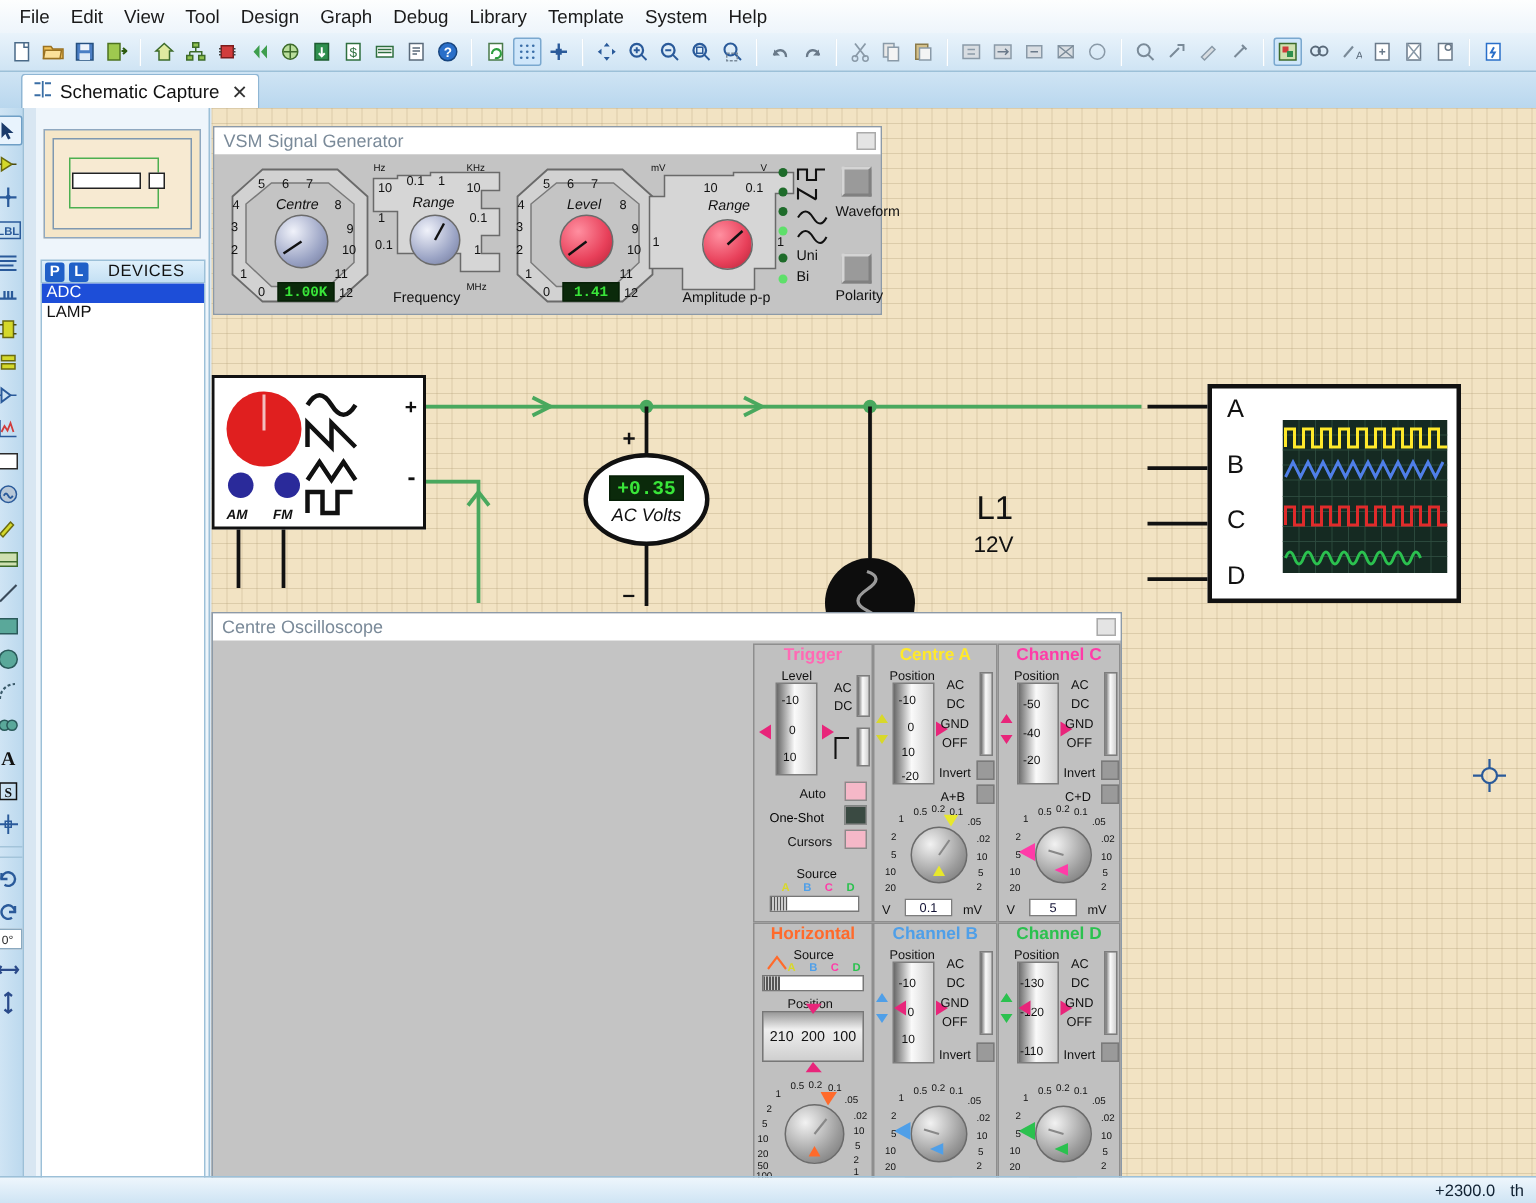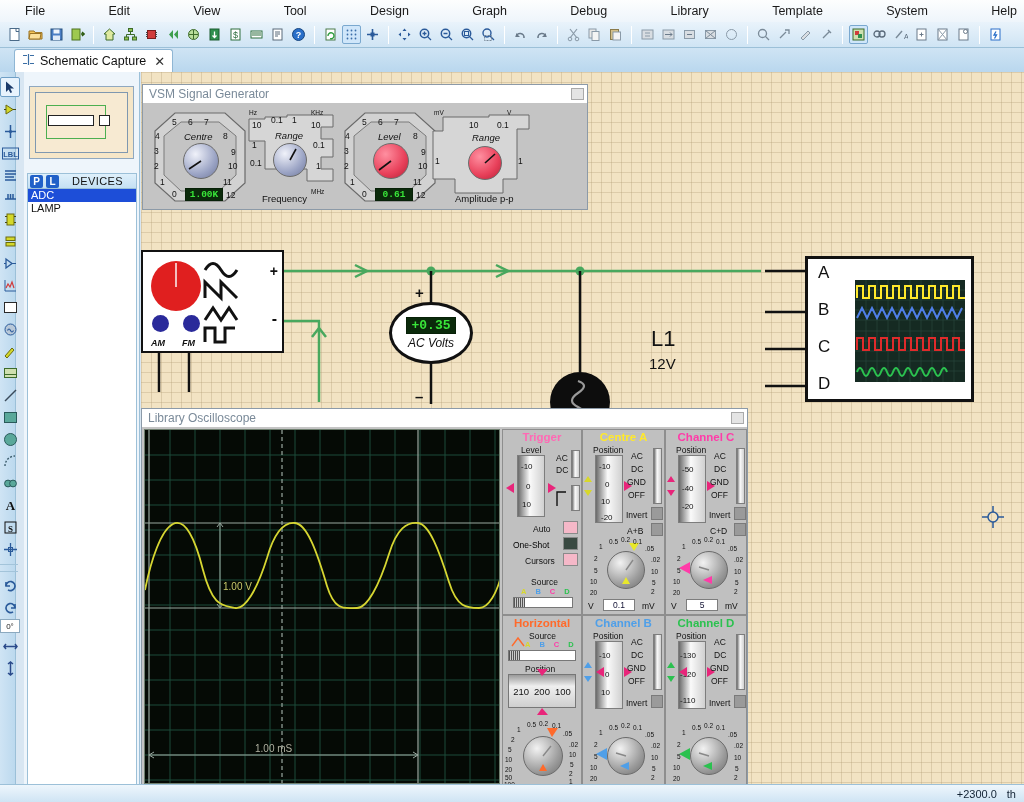--- a/index.html
+++ b/index.html
@@ -9,21 +9,21 @@
     font-family:"Liberation Sans", sans-serif;
     font-size:12px;
     background:#d8e6f2;
     position:relative;
     -webkit-font-smoothing:antialiased;
   }
   
   #menubar{
     position:absolute; left:0; top:0; width:1024px; height:22px;
     background:linear-gradient(#fdfefe,#eef5fb);
-    display:flex; align-items:center; padding-left:18px;justify-content:space-between;
+    display:flex; align-items:center; padding-left:6px;
   }
   #menubar .mi{ padding:2px 7px; font-size:12.5px; color:#1a1a1a; cursor:default; }
   
   #toolbar{
     position:absolute; left:0; top:22px; width:1024px; height:26px;
     background:linear-gradient(#e9f3fb,#cfe4f4);
     border-bottom:1px solid #9cc0d8;
     display:flex; align-items:center; padding-left:4px;
   }
   .tb-grp{ display:flex; align-items:center; }
@@ -45,21 +45,21 @@
     border-radius:3px 3px 0 0;
     display:flex; align-items:center; padding:0 7px; gap:5px;text-align:center;
   }
   #tab-schematic .tlabel{ font-size:12.5px; color:#111; }
   #tab-schematic .tclose{ font-size:13px; color:#333; margin-left:3px; }
   
   #leftrail{
     position:absolute; left:0; top:72px; width:16px; height:712px;
     background:linear-gradient(90deg,#cfe4f4,#bcd9ee);
     border-right:1px solid #9cc0d8;
-    display:flex; flex-direction:column; align-items:flex-start; padding-top:5px;
+    display:flex; flex-direction:column; align-items:flex-end; padding-top:5px;
   }
   .rbtn{ width:20px; height:20px; margin-bottom:2px; display:flex; align-items:center; justify-content:center;
          border:1px solid transparent; border-radius:2px; }
   .rbtn.sel{ background:#e8f3fd; border-color:#6f9fc6; }
   .rsep{ width:18px; height:1px; background:#a3c4da; margin:3px 0; }
   #rot-box{ width:20px; height:14px; background:#fff; border:1px solid #8ba9bf; font-size:8px;
             display:flex; align-items:center; justify-content:center; color:#222; margin-bottom:3px;}
   
   #leftpanel{ position:absolute; left:24px; top:72px; width:116px; height:712px; background:#eef5fb;
               border-right:1px solid #9cc0d8; }
@@ -795,70 +795,68 @@
       <div class="sgnum" style="left:3px;top:37px;">3</div>
       <div class="sgnum" style="left:4px;top:22px;">4</div>
       <div class="sgnum" style="left:21px;top:8px;">5</div>
       <div class="sgnum" style="left:37px;top:8px;">6</div>
       <div class="sgnum" style="left:53px;top:8px;">7</div>
       <div class="sgnum" style="left:72px;top:22px;">8</div>
       <div class="sgnum" style="left:80px;top:38px;">9</div>
       <div class="sgnum" style="left:77px;top:52px;">10</div>
       <div class="sgnum" style="left:72px;top:68px;">11</div>
       <div class="sgnum" style="left:75px;top:81px;">12</div>
-      <div class="lcd" style="position:absolute;left:34px;top:79px;width:38px;height:13px;line-height:12px;">0.61</div>
+      <div class="lcd" style="position:absolute;left:34px;top:79px;width:38px;height:13px;line-height:12px;">1.41</div>
     </div>
 
     <div style="position:absolute;left:288px;top:6px;width:100px;height:96px;">
       <div class="sgnum" style="left:3px;top:0px;font-size:6.5px;">mV</div>
       <div class="sgnum" style="left:76px;top:0px;font-size:6.5px;">V</div>
       <svg width="100" height="96">
         <path d="M2 22 h10 v-14 h46 v-2 h40 v14 h-12 v50 h-14 v14 H24 v-14 H2 Z" fill="#d6d6d6" stroke="#6a6a6a" stroke-width="1"></path>
       </svg>
       <div class="sgnum" style="left:38px;top:11px;">10</div>
       <div class="sgnum" style="left:4px;top:47px;">1</div>
       <div class="sgnum" style="left:66px;top:11px;">0.1</div>
       <div class="sgnum" style="left:87px;top:47px;">1</div>
       <div class="sgital" style="left:41px;top:23px;">Range</div>
       <div class="knob bigdial" style="position:absolute;left:37px;top:37px;width:34px;height:34px;background:radial-gradient(circle at 34% 30%,#ff8fa0,#e8405a 60%,#b42236);"></div>
       <svg width="34" height="34" style="position:absolute;left:37px;top:37px">
           <path d="M17 17 L27 8" stroke="#111" stroke-width="1.6"></path>
         </svg>
       <div class="sgcap" style="left:24px;top:84px;">Amplitude p-p</div>
     </div>
 
+    <div style="position:absolute;left:374px;top:4px;width:70px;height:100px;">
+      <div class="led" style="left:2px;top:5px;background:#1e6b2a;"></div>
+      <div class="led" style="left:2px;top:18px;background:#1e6b2a;"></div>
+      <div class="led" style="left:2px;top:31px;background:#1e6b2a;"></div>
+      <div class="led" style="left:2px;top:44px;background:#5ee06a;"></div>
+      <svg width="22" height="56" style="position:absolute;left:13px;top:2px">
+        <path d="M2 11 V4 H8 V11 H14 V4 H20" stroke="#111" fill="none" stroke-width="1.4"></path>
+        <path d="M2 24 L2 17 L14 24 M14 24 L14 17" stroke="#111" fill="none" stroke-width="1.4"></path>
+        <path d="M2 36 q5 -8 10 0 q5 8 9 0" stroke="#111" fill="none" stroke-width="1.4"></path>
+        <path d="M2 49 q5 -8 10 0 q5 8 9 0" stroke="#111" fill="none" stroke-width="1.4"></path>
+      </svg>
+      <div class="sgcap" style="left:40px;top:29px;">Waveform</div>
+      <div class="sqbtn" style="left:44px;top:4px;"></div>
+      <div class="led" style="left:2px;top:62px;background:#1e6b2a;"></div>
+      <div class="led" style="left:2px;top:76px;background:#5ee06a;"></div>
+      <div class="sgcap" style="left:14px;top:58px;">Uni</div>
+      <div class="sgcap" style="left:14px;top:72px;">Bi</div>
+      <div class="sqbtn" style="left:44px;top:62px;"></div>
+      <div class="sgcap" style="left:40px;top:85px;">Polarity</div>
+    </div>
   </div>
 </div>
 
 <div id="oscwin">
-  <div class="wtitle">Library Oscilloscope</div>
+  <div class="wtitle">Centre Oscilloscope</div>
   <div class="wbtn"></div>
 
-  <div id="screen">
-    <svg width="356" height="355">
-      <g stroke="#1d4a3a" stroke-width="1">
-        <path d="M25 0V355M50 0V355M75 0V355M100 0V355M125 0V355M150 0V355M175 0V355M200 0V355M225 0V355M250 0V355M275 0V355M300 0V355M325 0V355M350 0V355"></path>
-        <path d="M0 25H356M0 50H356M0 75H356M0 100H356M0 125H356M0 150H356M0 175H356M0 200H356M0 225H356M0 250H356M0 275H356M0 300H356M0 325H356M0 350H356"></path>
-      </g>
-
-      <path d="M4 0V355" stroke="#9aa8a0" stroke-width="1.2"></path>
-      <path d="M137 0V355" stroke="#9aa8a0" stroke-width="1.2" stroke-dasharray="4 3"></path>
-      <path d="M273 0V355" stroke="#9aa8a0" stroke-width="1.2"></path>
-      <path d="M0 93H356" stroke="#9aa8a0" stroke-width="1.2"></path>
-      <path d="M0 178H356" stroke="#9aa8a0" stroke-width="1.2"></path>
-
-      <path d="M75 93 V178 M72 97 l3 -4 3 4 M72 174 l3 4 3 -4" stroke="#9aa8a0" fill="none" stroke-width="1"></path>
-
-      <path d="M4 325 H273 M9 322 l-5 3 5 3 M268 322 l5 3 -5 3" stroke="#9aa8a0" fill="none" stroke-width="1"></path>
-
-      <path d="M0 160 C6 130 16 100 28 94 C40 88 50 108 58 140 C68 178 78 175 90 178 C100 180 112 160 122 128 C130 100 140 92 150 93 C162 94 172 122 182 156 C190 182 200 178 212 178 C222 178 234 156 244 124 C252 98 262 92 273 93 C284 94 294 120 304 152 C312 178 322 178 334 178 C344 178 352 162 356 146" stroke="#d6d632" fill="none" stroke-width="1.8"></path>
-      <text x="78" y="160" fill="#c8c86a" font-size="10" font-family="Liberation Sans">1.00 V</text>
-      <text x="110" y="322" fill="#b0b0a0" font-size="10" font-family="Liberation Sans">1.00 mS</text>
-    </svg>
-  </div>
   <div id="scrollrow">
     <div class="scrarrow">〈</div>
   </div>
 
   <div id="ctrlpanel">
 
     <div class="ctrlcell" style="left:0;top:0;width:80px;height:186px;">
       <div class="ctrltitle" style="color:#ff69b4;">Trigger</div>
       <div class="smalltxt" style="left:18px;top:15px;">Level</div>
       <div class="vslider" style="position:absolute;left:14px;top:25px;width:28px;height:62px;"></div>

